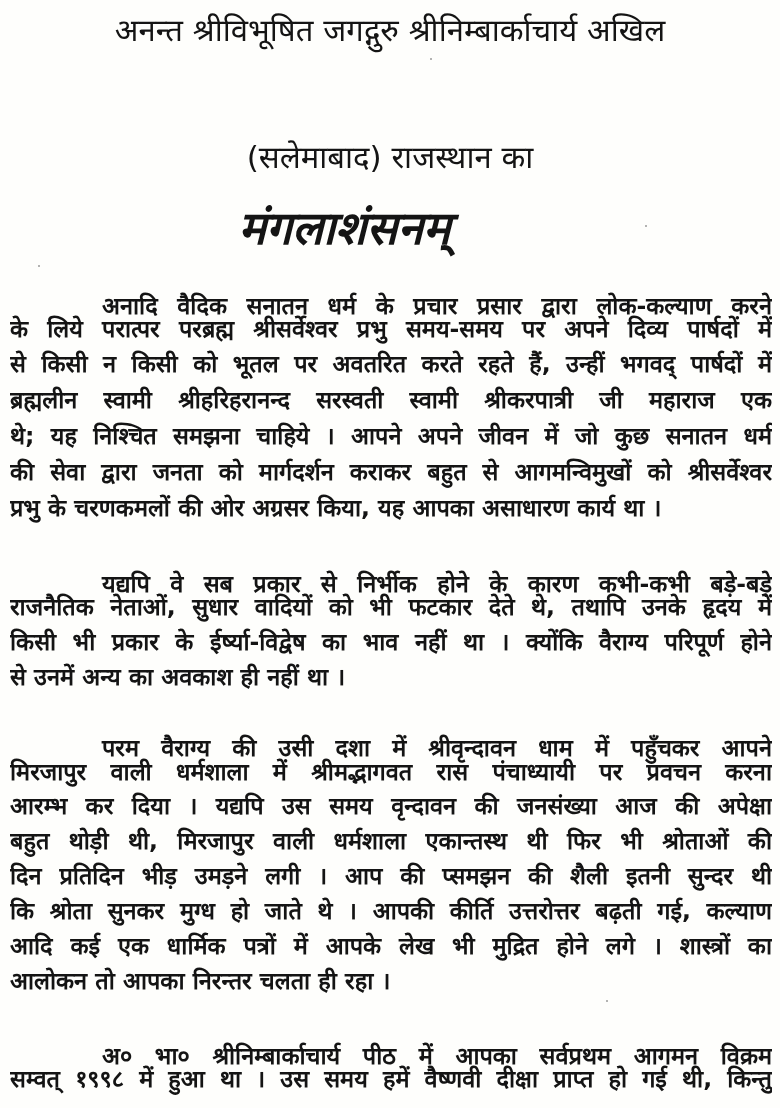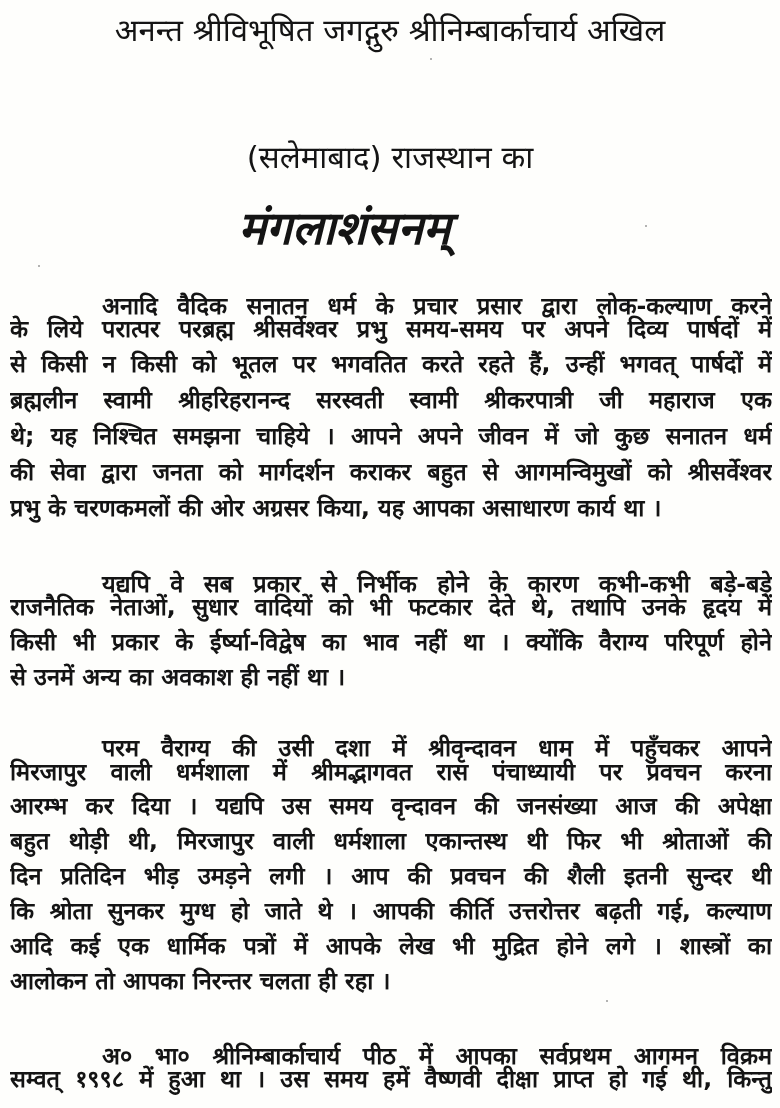--- a/index.html
+++ b/index.html
@@ -76,40 +76,40 @@
 <div class="page">
 
   <div class="heading h1">अनन्त श्रीविभूषित  जगद्गुरु श्रीनिम्बार्काचार्य अखिल</div>
   <div class="heading h3">(सलेमाबाद) राजस्थान का</div>
 
   <div class="title">मंगलाशंसनम्</div>
 
   <div>
     <div class="line first" style="top:276px">अनादि वैदिक सनातन धर्म के  प्रचार प्रसार द्वारा लोक-कल्याण करने</div>
     <div class="line" style="top:311px">के लिये परात्पर परब्रह्म  श्रीसर्वेश्वर प्रभु  समय-समय पर  अपने दिव्य पार्षदों में</div>
-    <div class="line" style="top:346px">से किसी न किसी को भूतल पर  भगवतित करते रहते हैं, उन्हीं भगवत् पार्षदों में</div>
+    <div class="line" style="top:346px">से किसी न किसी को भूतल पर  अवतरित करते रहते हैं, उन्हीं भगवद् पार्षदों में</div>
     <div class="line" style="top:382px">ब्रह्मलीन  स्वामी श्रीहरिहरानन्द सरस्वती  स्वामी श्रीकरपात्री जी  महाराज एक</div>
     <div class="line" style="top:418px">थे;  यह निश्चित समझना चाहिये ।  आपने अपने जीवन में जो कुछ सनातन धर्म</div>
     <div class="line" style="top:454px">की सेवा द्वारा जनता को मार्गदर्शन कराकर बहुत से आगमन्विमुखों को श्रीसर्वेश्वर</div>
     <div class="line last" style="top:490px">प्रभु के चरणकमलों की ओर अग्रसर किया, यह आपका असाधारण कार्य था ।</div>
   </div>
 
   <div>
     <div class="line first" style="top:554px">यद्यपि वे  सब प्रकार से  निर्भीक होने  के  कारण कभी-कभी  बड़े-बड़े</div>
     <div class="line" style="top:589px">राजनैतिक नेताओं, सुधार वादियों को भी फटकार देते थे, तथापि उनके हृदय में</div>
     <div class="line" style="top:624px">किसी भी प्रकार के ईर्ष्या-विद्वेष का भाव नहीं था ।  क्योंकि वैराग्य परिपूर्ण होने</div>
     <div class="line last" style="top:659px">से उनमें अन्य का अवकाश ही नहीं था ।</div>
   </div>
 
   <div>
     <div class="line first" style="top:718px">परम वैराग्य की  उसी दशा में  श्रीवृन्दावन धाम  में पहुँचकर  आपने</div>
     <div class="line" style="top:754px">मिरजापुर वाली धर्मशाला में  श्रीमद्भागवत  रास पंचाध्यायी पर प्रवचन करना</div>
     <div class="line" style="top:788px">आरम्भ कर दिया ।  यद्यपि उस समय वृन्दावन की  जनसंख्या  आज की अपेक्षा</div>
     <div class="line" style="top:823px">बहुत थोड़ी थी,  मिरजापुर वाली धर्मशाला  एकान्तस्थ थी फिर भी श्रोताओं की</div>
-    <div class="line" style="top:858px">दिन प्रतिदिन भीड़  उमड़ने लगी ।  आप की प्रवचन की  शैली  इतनी सुन्दर थी</div>
+    <div class="line" style="top:858px">दिन प्रतिदिन भीड़  उमड़ने लगी ।  आप की प्समझन की  शैली  इतनी सुन्दर थी</div>
     <div class="line" style="top:893px">कि श्रोता सुनकर मुग्ध हो जाते थे ।  आपकी कीर्ति उत्तरोत्तर बढ़ती गई, कल्याण</div>
     <div class="line" style="top:928px">आदि कई  एक धार्मिक  पत्रों में  आपके लेख भी मुद्रित होने लगे ।  शास्त्रों का</div>
     <div class="line last" style="top:963px">आलोकन तो आपका निरन्तर चलता ही रहा ।</div>
   </div>
 
   <div>
     <div class="line first" style="top:1026px">अ० भा०  श्रीनिम्बार्काचार्य पीठ में  आपका सर्वप्रथम  आगमन विक्रम</div>
     <div class="line" style="top:1061px">सम्वत् १९९८ में हुआ था । उस समय हमें  वैष्णवी दीक्षा प्राप्त हो गई थी, किन्तु</div>
   </div>
 

